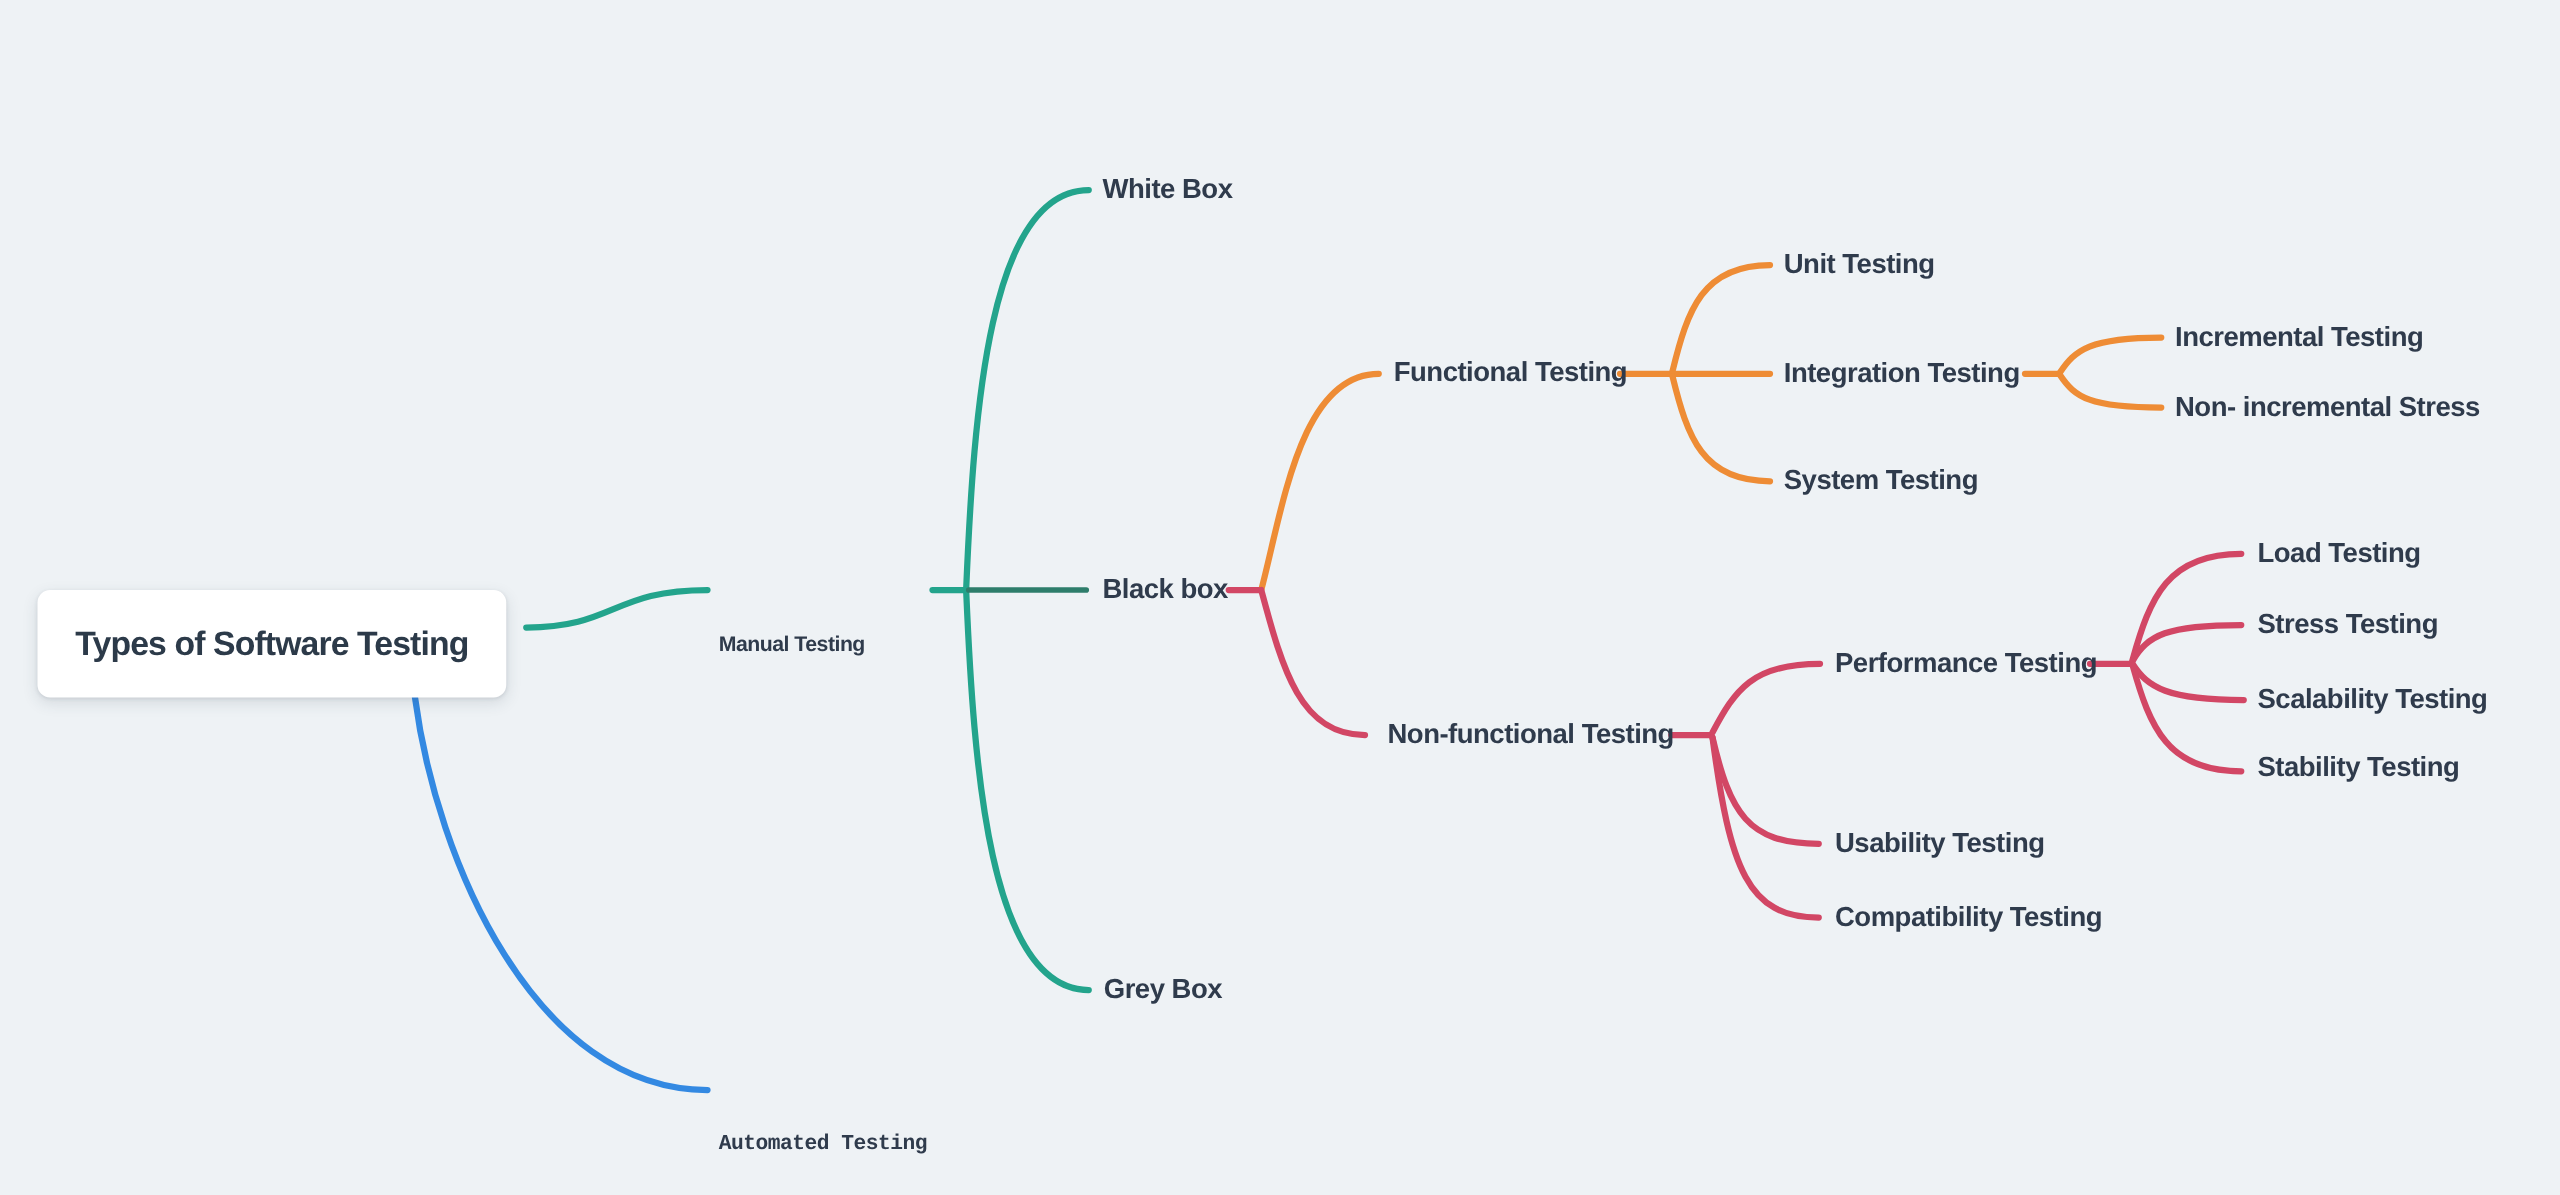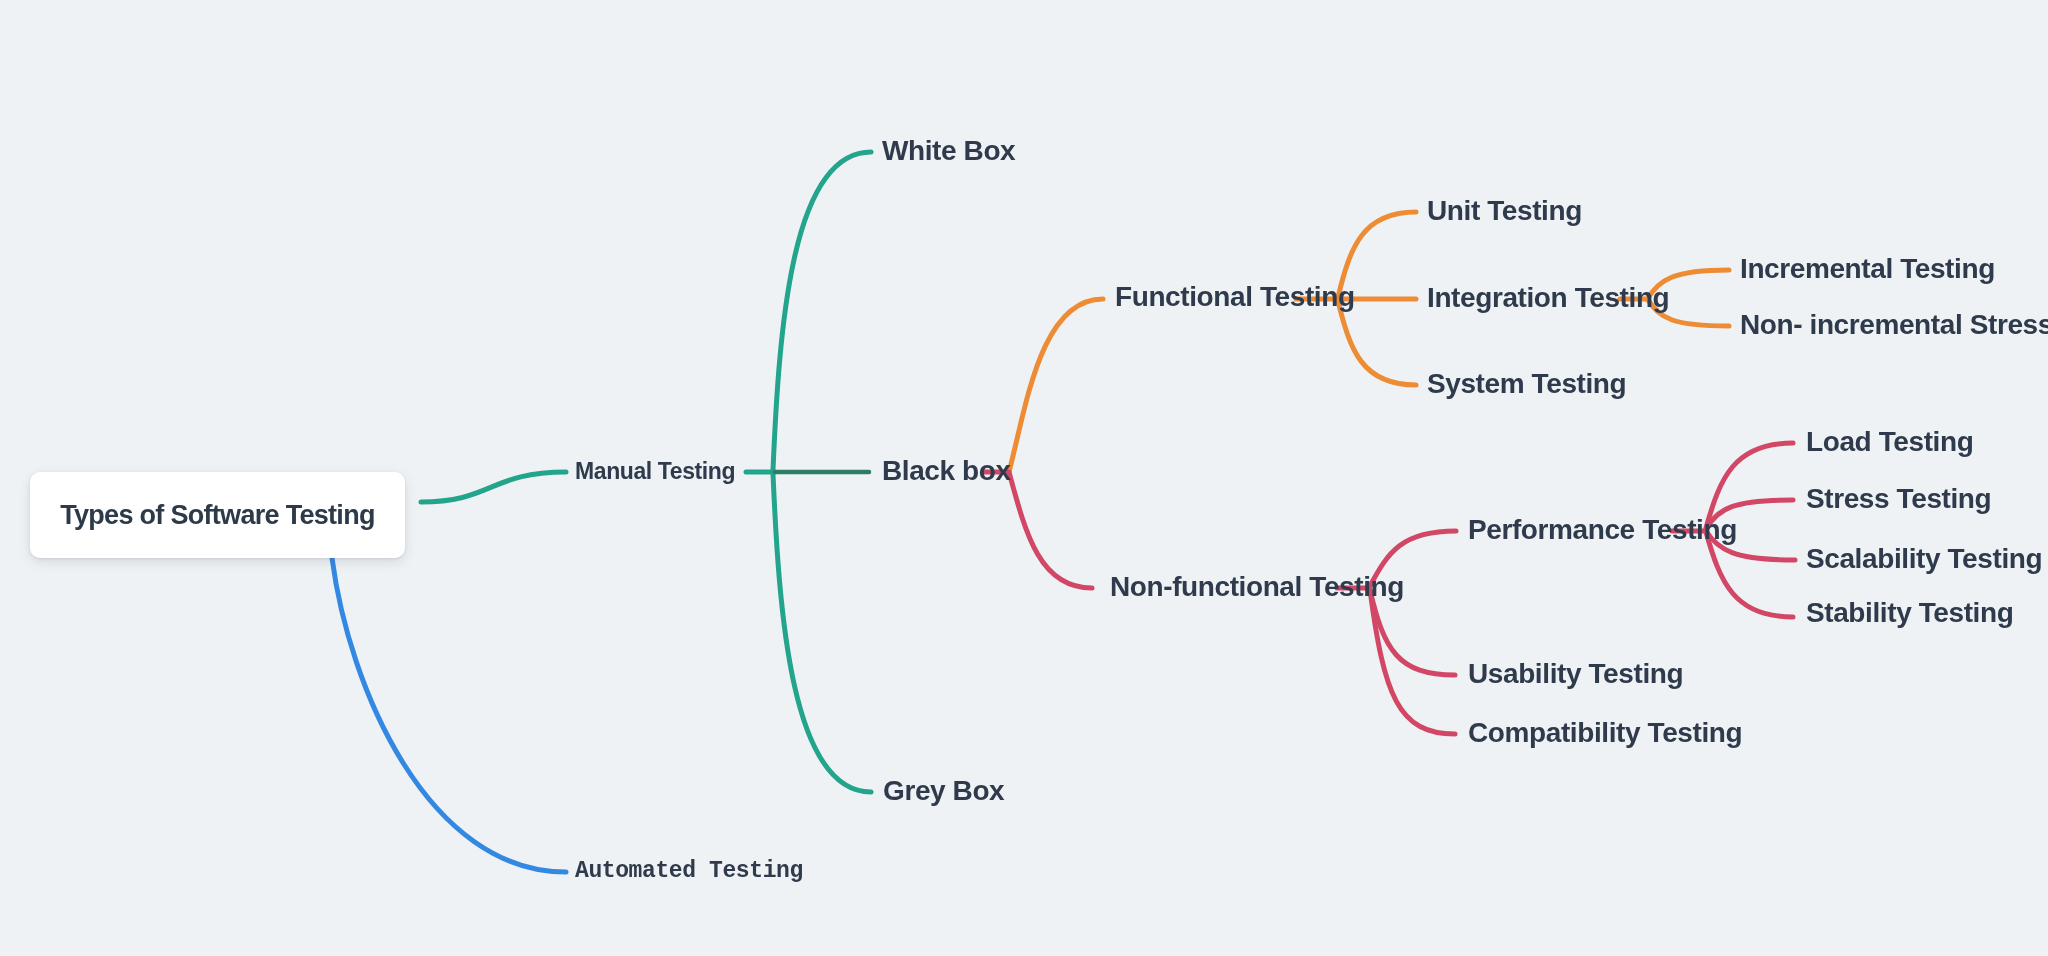--- a/index.html
+++ b/index.html
@@ -44,29 +44,29 @@
   .root-node .root-text {
     font-weight: 700;
     font-size: 27px;
     letter-spacing: -0.7px;
     color: #2c3a49;
     white-space: nowrap;
   }
   .lbl {
     position: absolute;
     font-weight: 700;
-    font-size: 28px;
+    font-size: 22px;
     line-height: 1;
     letter-spacing: -0.4px;
     color: #2f3b4c;
     white-space: nowrap;
     transform: translateY(-52%);
     cursor: pointer;
   }
-  .lvl2 { font-size: 23px; }
+  .lvl2 { font-size: 17px; margin-top: 44px; }
 </style>
 </head>
 <body>
 
 <div class="canvas">
 
   <svg class="edges" viewBox="0 0 2048 956">
 
     <path d="M 421 502 C 492 502 490 472 566 472" stroke="#23a48c"></path>
     <path d="M 746 472 L 771 472" stroke="#23a48c"></path>

